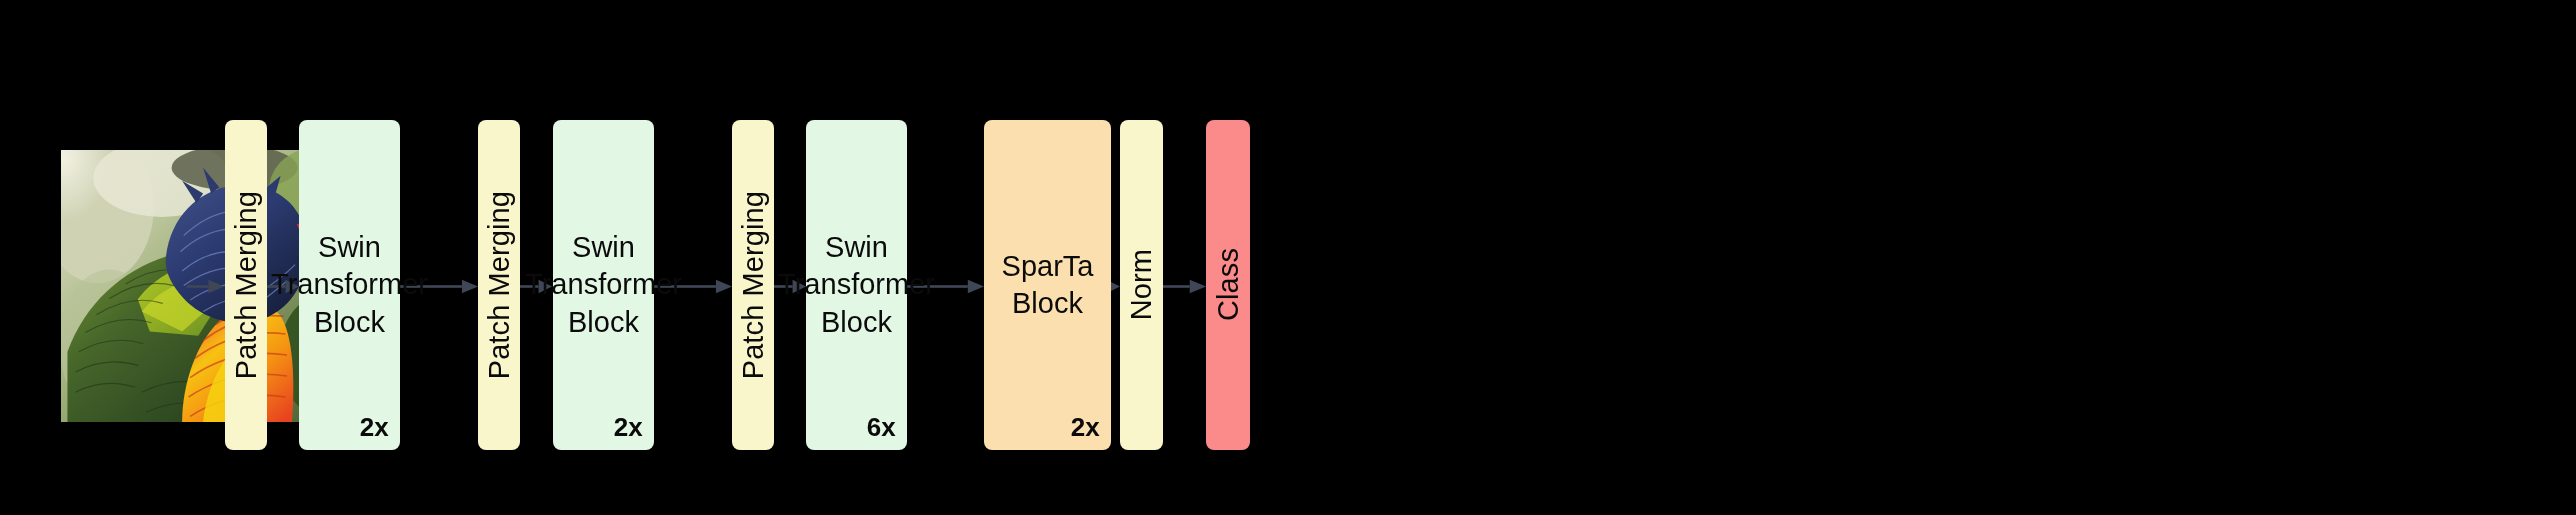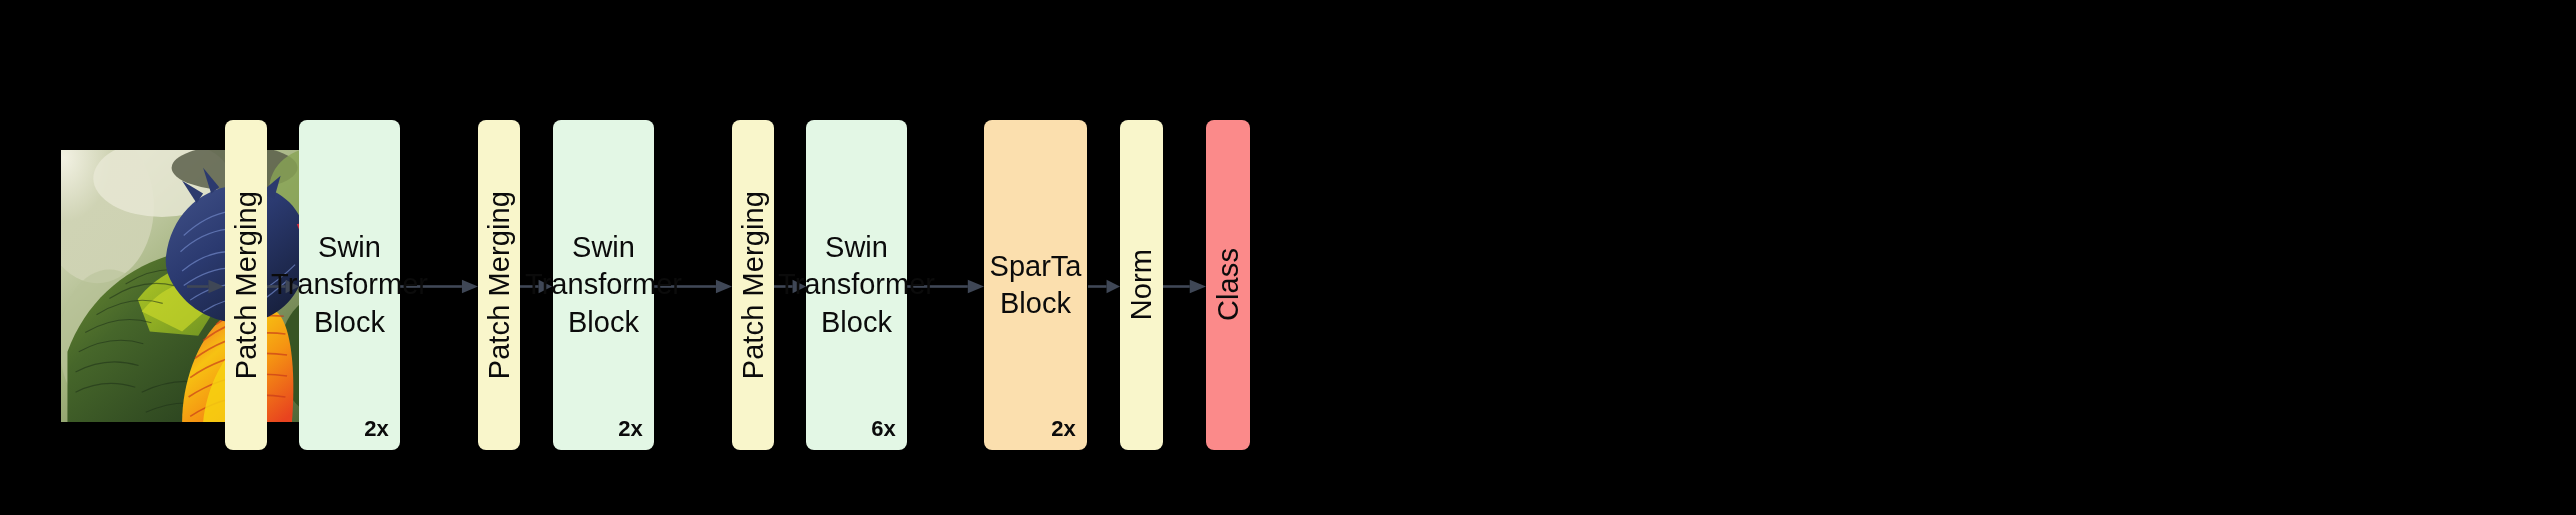--- a/index.html
+++ b/index.html
@@ -57,21 +57,21 @@
     color: #0b0b0b;
     line-height: 1.28;
     text-align: center;
     white-space: pre-line;
     padding: 0 4.8px;
   }
   .block .mult {
     position: absolute;
     right: 11.3px;
     bottom: 9.7px;
-    font-size: 22px;
+    font-size: 26px;
     font-weight: bold;
     color: #0b0b0b;
     line-height: 1;
   }
 
   
   .arrow {
     position: absolute;
     top: 276px;
     height: 21px;
@@ -270,21 +270,21 @@
       </div>
       <div class="block" style="left: 732px; width: 42px; background: rgb(249, 246, 203);">
         <div class="label-v">Patch Merging</div>
       </div>
       <div class="block" style="left: 806px; width: 101px; background: rgb(227, 247, 229);">
         <div class="label-h">Swin
 Transformer
 Block</div>
         <div class="mult">6x</div>
       </div>
-      <div class="block" style="left: 984px; width: 103px; background: rgb(251, 223, 174);">
+      <div class="block" style="left: 984px; width: 127px; background: rgb(251, 223, 174);">
         <div class="label-h">SparTa
 Block</div>
         <div class="mult">2x</div>
       </div>
       <div class="block" style="left: 1120px; width: 43px; background: rgb(249, 246, 203);">
         <div class="label-v">Norm</div>
       </div>
       <div class="block" style="left: 1206px; width: 44px; background: rgb(251, 138, 138);">
         <div class="label-v">Class</div>
       </div>

